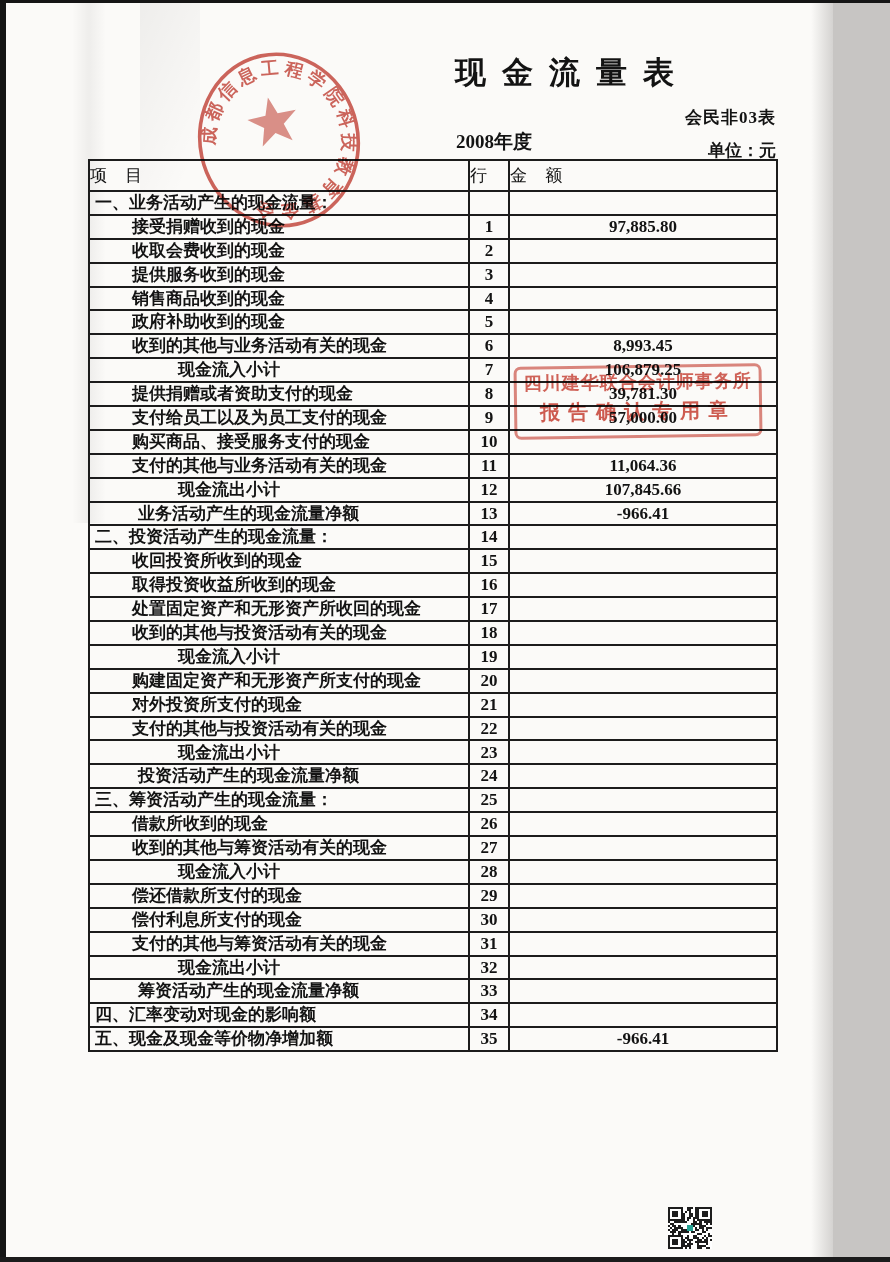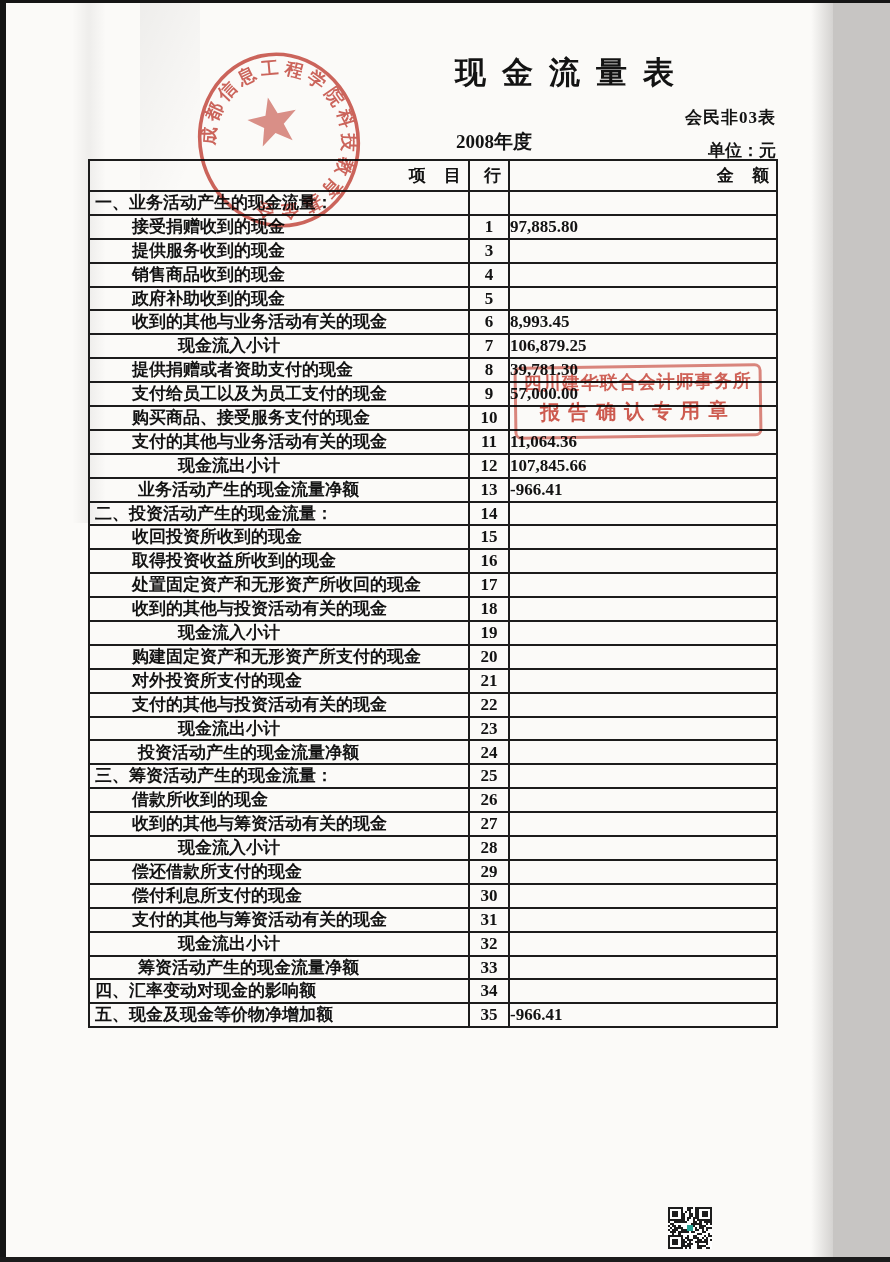--- a/index.html
+++ b/index.html
@@ -29,29 +29,29 @@
   .prepared-by{position:absolute;left:88px;top:131px;font-size:17px;font-weight:600;}
   .fiscal-year{position:absolute;left:456px;top:129px;font-size:19px;font-weight:600;}
   .unit-label{position:absolute;left:708px;top:131px;font-size:17px;font-weight:600;margin-top:8px;}
 
   
   table.cf{position:absolute;left:88px;top:159px;width:688px;
            border-collapse:collapse;table-layout:fixed;}
   table.cf col.c-item{width:380px;} table.cf col.c-line{width:40px;} table.cf col.c-amt{width:268px;}
   table.cf td,table.cf th{border:2px solid #1c1c1c;padding:0;line-height:1.05;
            font-size:17px;overflow:hidden;white-space:nowrap;}
-  table.cf thead th{height:29px;font-weight:bold;text-align:right;letter-spacing:7px;}
+  table.cf thead th{height:29px;font-weight:normal;text-align:left;letter-spacing:7px;}
   table.cf tbody tr{height:23.9px;padding-left:32px;}
   td.item{text-align:left;font-weight:600;}
   tr.section td.item{padding-left:5px;}
   tr.item td.item{padding-left:42px;}
   tr.subtotal td.item{padding-left:88px;}
   tr.net td.item{padding-left:48px;}
   td.lineno{text-align:center;font-weight:bold;font-size:16px;}
-  td.amount{text-align:left;padding-right:5px;font-weight:bold;font-size:16px;}
+  td.amount{text-align:center;padding-right:5px;font-weight:bold;font-size:16px;}
 
   
   .stamp{position:absolute;pointer-events:none;mix-blend-mode:multiply;}
   #circular-seal{left:193px;top:48px;width:172px;height:184px;}
   #rect-seal{left:514px;top:365px;width:242px;height:67px;
              border:3px solid rgba(199,57,44,.6);border-radius:7px;
              transform:rotate(-.8deg);text-align:center;}
   #rect-seal .l1{margin-top:2px;font-size:18px;font-weight:bold;letter-spacing:1px;
                  color:rgba(199,57,44,.78);}
   #rect-seal .l2{margin-top:4px;font-size:20px;font-weight:bold;letter-spacing:8px;
@@ -99,20 +99,25 @@
           <td class="item">一、业务活动产生的现金流量：</td>
           <td class="lineno"></td>
           <td class="amount"></td>
         </tr>
         <tr class="item">
           <td class="item">接受捐赠收到的现金</td>
           <td class="lineno">1</td>
           <td class="amount">97,885.80</td>
         </tr>
         <tr class="item">
+          <td class="item">收取会费收到的现金</td>
+          <td class="lineno">2</td>
+          <td class="amount"></td>
+        </tr>
+        <tr class="item">
           <td class="item">提供服务收到的现金</td>
           <td class="lineno">3</td>
           <td class="amount"></td>
         </tr>
         <tr class="item">
           <td class="item">销售商品收到的现金</td>
           <td class="lineno">4</td>
           <td class="amount"></td>
         </tr>
         <tr class="item">

